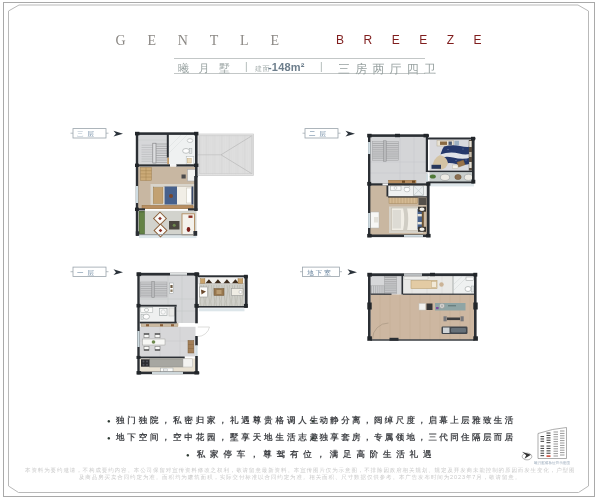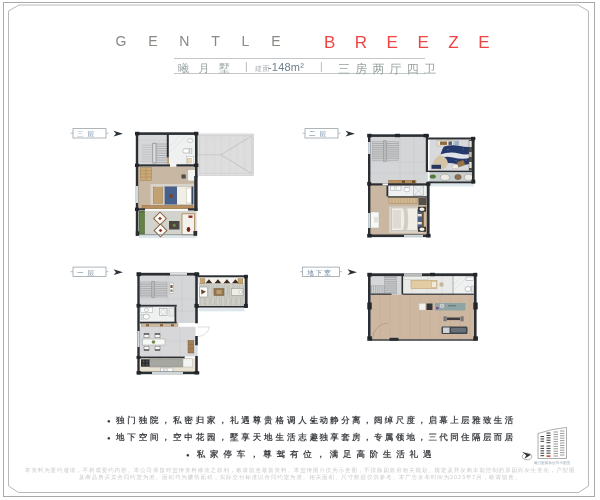--- a/index.html
+++ b/index.html
@@ -9,35 +9,35 @@
 </style>
 </head>
 <body>
 
 <div class="abs" style="left:3px;top:2px;width:590px;height:493px;border:1px solid #a9a9a9;"></div>
 
 <svg class="abs" style="left:0;top:0;" width="600" height="500" viewBox="0 0 600 500">
   <polygon points="19,5 578,5 588.5,11 588.5,486 578.5,492.5 18.5,492.5 8.5,486 8.5,11" fill="none" stroke="#b9b9b9" stroke-width="1"></polygon>
 </svg>
 
-<div class="abs" style="left:115.5px;top:32.5px;font-size:14px;letter-spacing:21.8px;color:#8b8884;">GENTLE</div>
-
-<div class="abs" style="left:324px;top:32.5px;font-size:17px;letter-spacing:19.5px;color:#ef4444;">BREEZE</div>
+<div class="abs" style="left:115.5px;top:32.5px;font-size:14px;letter-spacing:21.8px;color:#8b8884;font-family:Liberation Serif, serif;">GENTLE</div>
+
+<div class="abs" style="left:336px;top:32.5px;font-size:12px;letter-spacing:19.5px;color:#7f1d1d;">BREEZE</div>
 
 <div class="abs" style="left:174px;top:58px;width:251px;height:1px;background:#c3c7c7;"></div>
 
 <div class="abs" style="left:174px;top:73px;width:251px;height:1px;background:#c3c7c7;"></div>
 
 <div class="abs" style="left:178px;top:60.5px;font-size:11px;color:#98a2a1;letter-spacing:9.5px;white-space:nowrap;">曦月墅</div>
 
 <div class="abs" style="left:245px;top:61px;font-size:10px;color:#aab3b2;">|</div>
 
 <div class="abs" style="left:255px;top:64px;font-size:7px;color:#a8b1b0;letter-spacing:0.5px;">建面</div>
 
-<div class="abs" style="left:268px;top:60.5px;font-size:11px;font-weight:normal;color:#6d7e8c;letter-spacing:0.2px;">-148m²</div>
+<div class="abs" style="left:268px;top:60.5px;font-size:11px;font-weight:bold;color:#6d7e8c;letter-spacing:0.2px;">-148m²</div>
 
 <div class="abs" style="left:320px;top:61px;font-size:10px;color:#aab3b2;">|</div>
 
 <div class="abs" style="left:338px;top:60.5px;font-size:12px;color:#98a2a1;letter-spacing:5.2px;white-space:nowrap;">三房两厅四卫</div>
 
 <svg class="abs" style="left:0;top:0;" width="600" height="500" viewBox="0 0 600 500">
 
   <g>
     <rect x="73" y="128.6" width="33" height="9.4" fill="#ffffff" stroke="#9aa3ab" stroke-width="0.8"></rect>
     <line x1="70.5" y1="133.2" x2="73" y2="133.2" stroke="#9aa3ab" stroke-width="0.7"></line>

